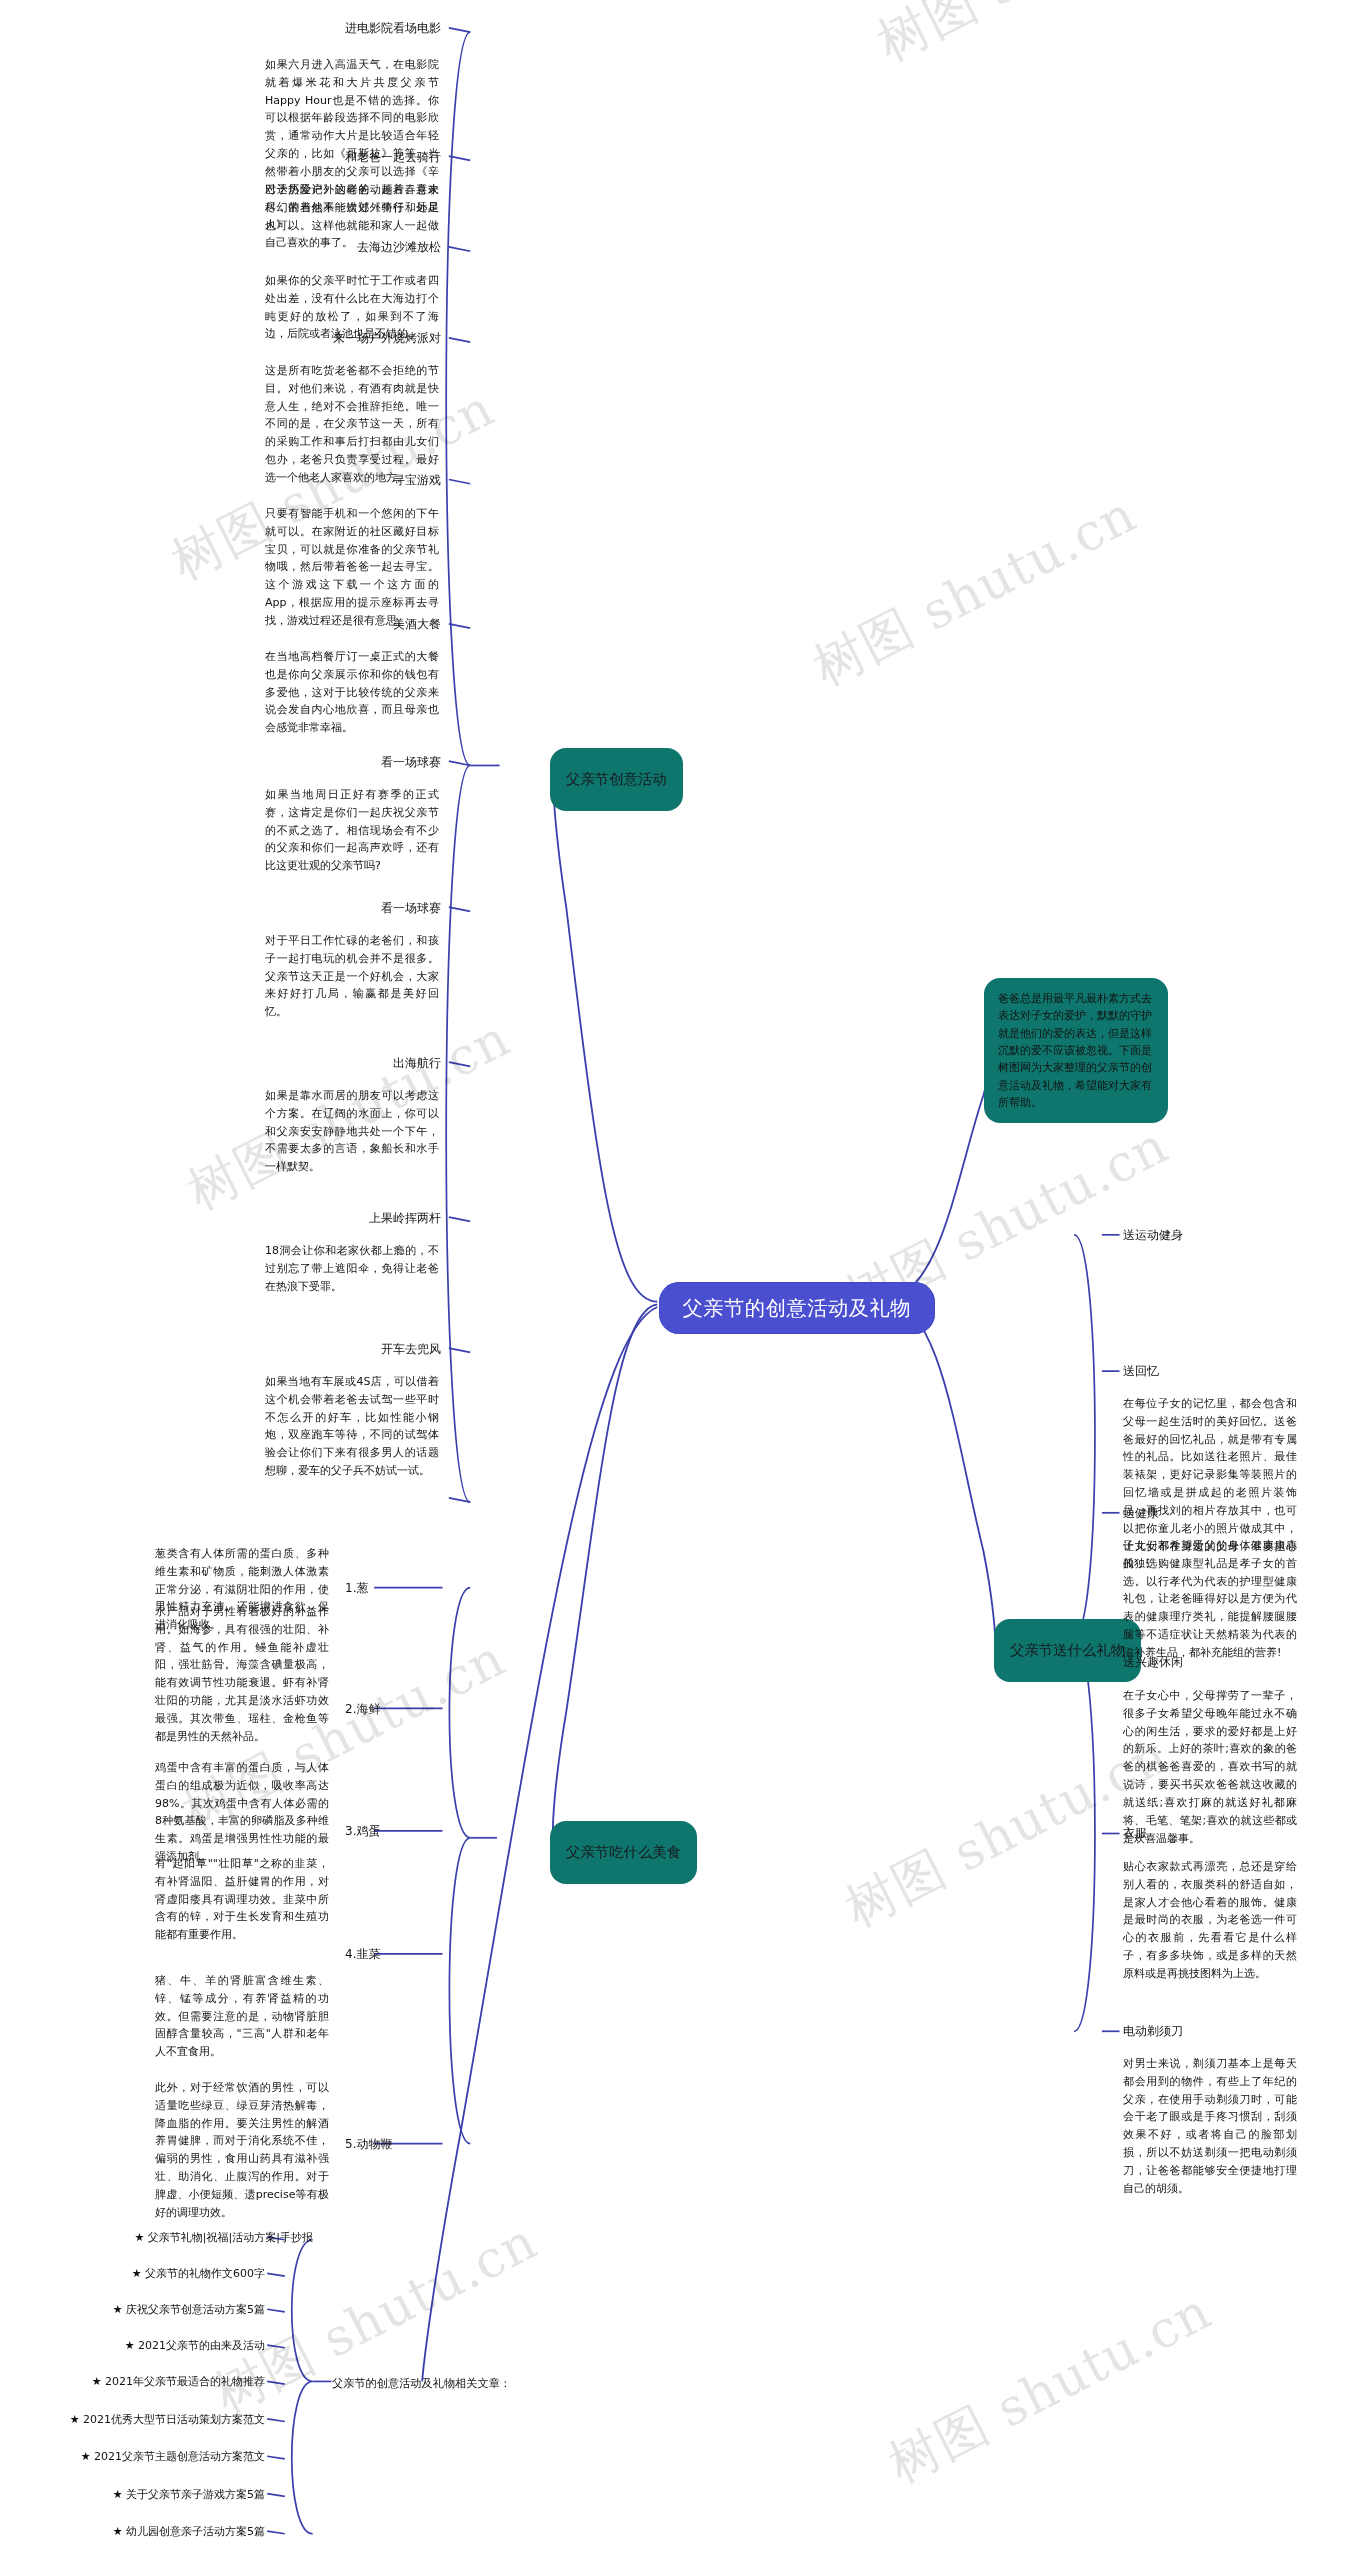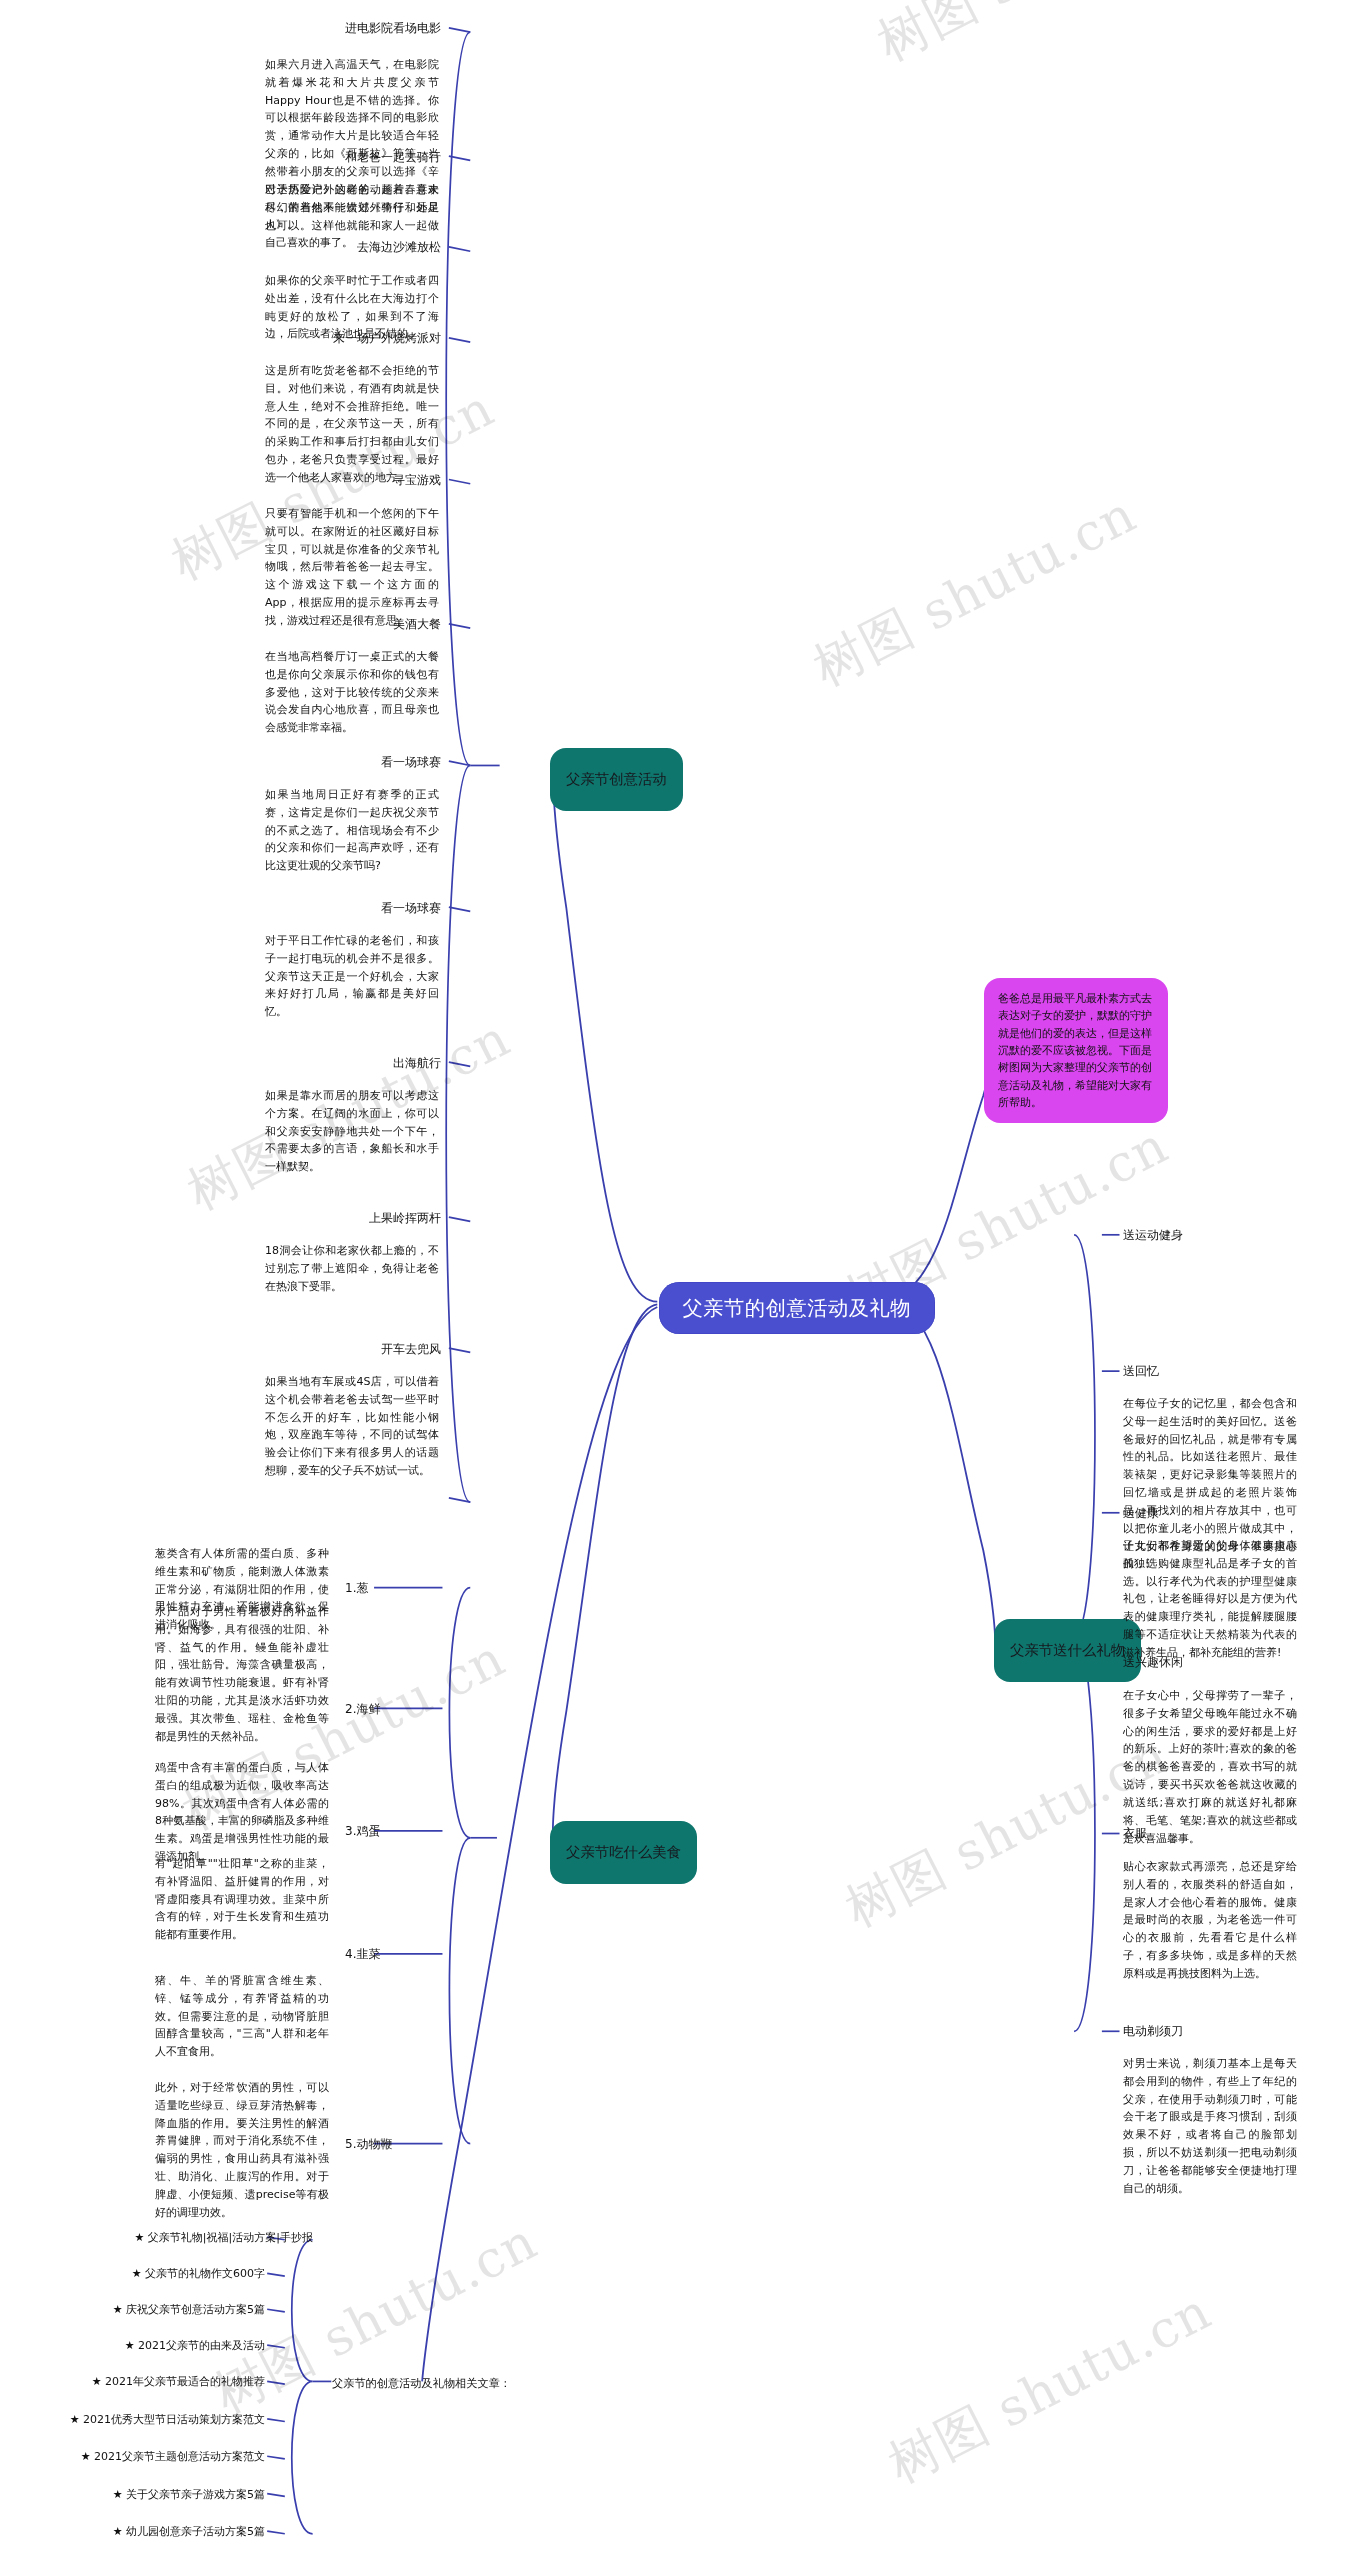--- a/index.html
+++ b/index.html
@@ -45,21 +45,21 @@
   }
   .branch{
     background:#0f766e;
     color:#16181d;
     border-radius:16px;
     font-size:14.4px;
     padding:22px 16px;
     white-space:nowrap;
   }
   .note{
-    background:#d946ef;
+    background:#0f766e;
     color:#111;
     border-radius:16px;
     font-size:11px;
     line-height:1.58;
     padding:11.8px 14px;
     width:156px;
   }
   .topic{
     font-size:12px;
     color:#111;

